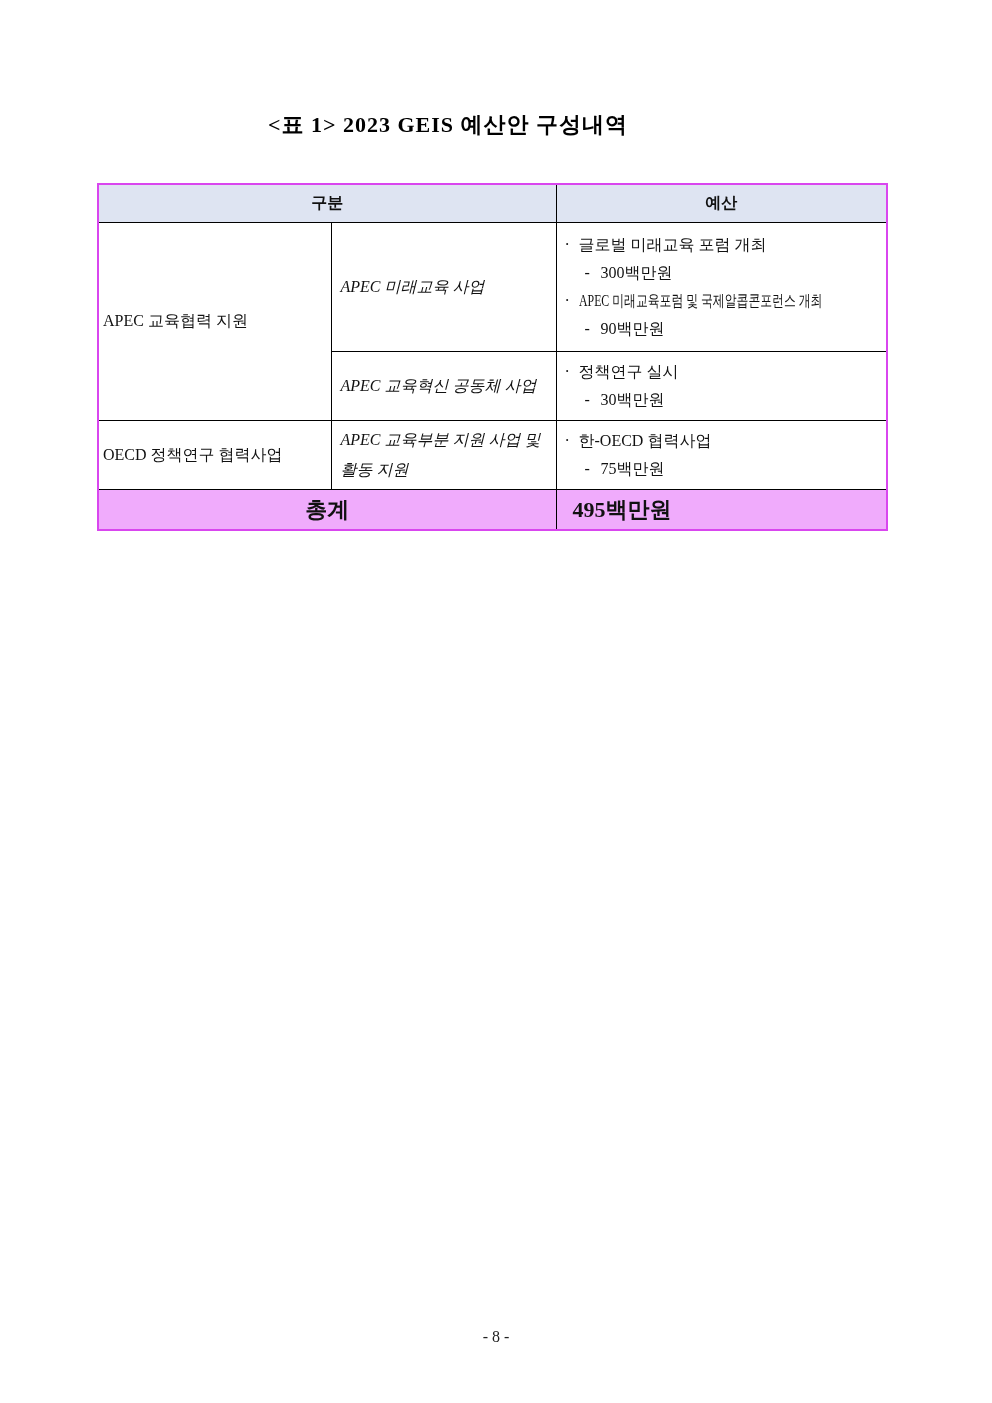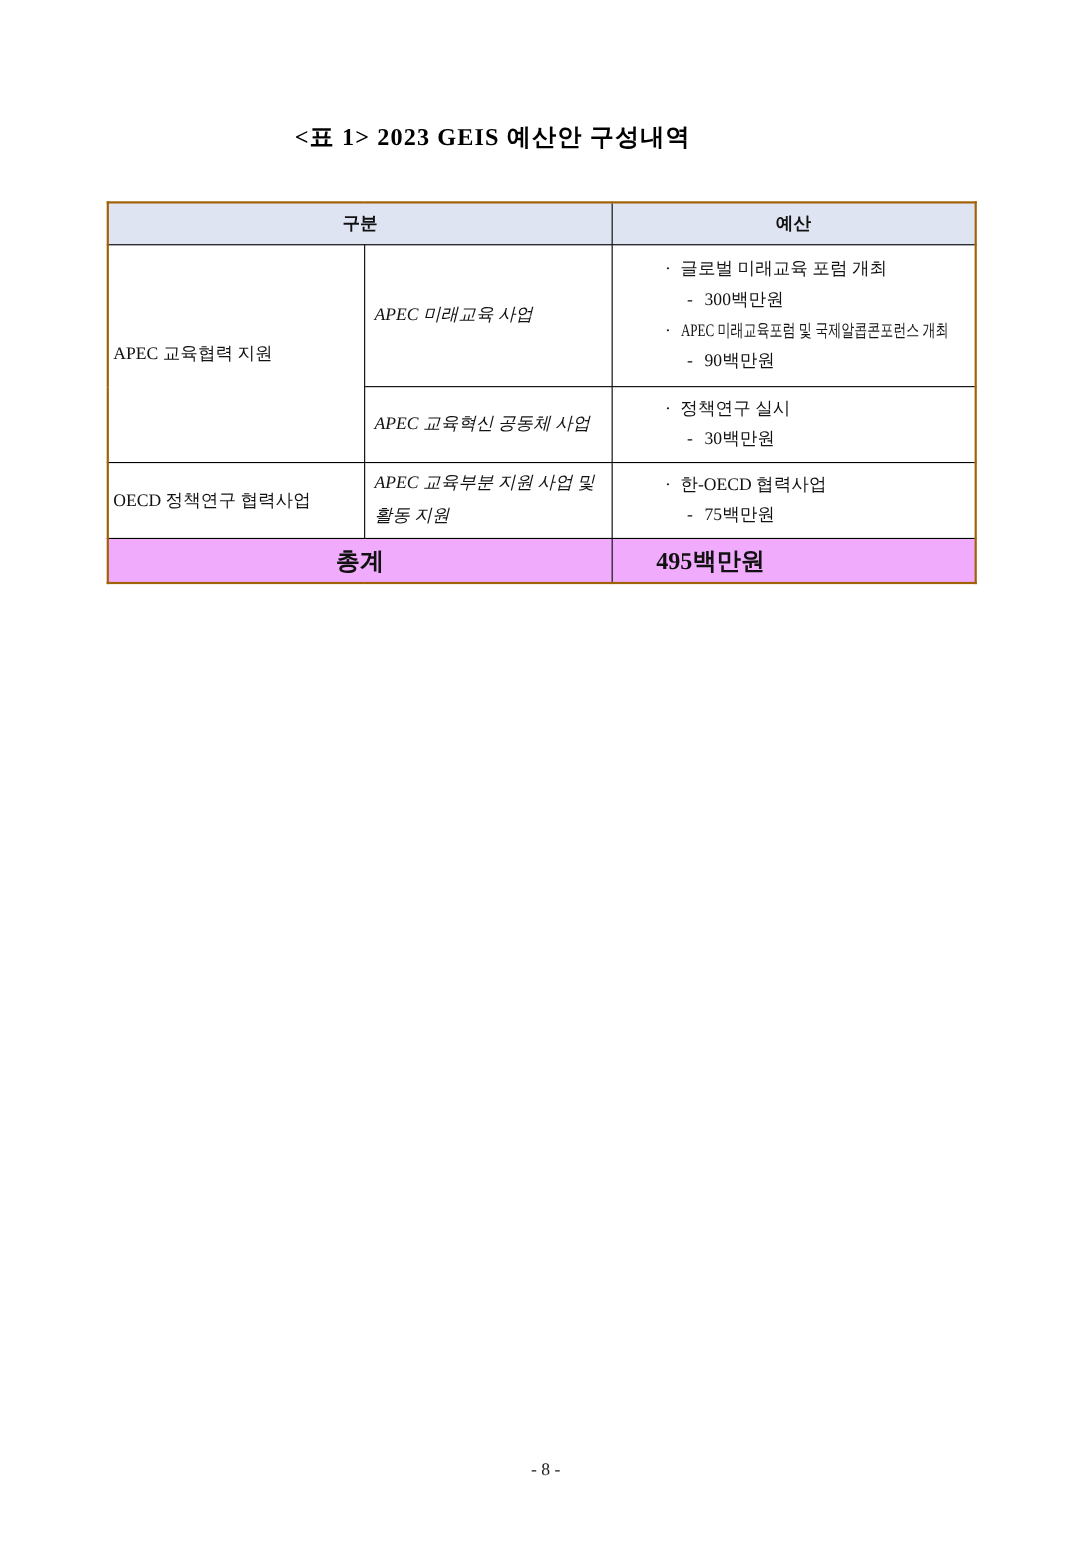--- a/index.html
+++ b/index.html
@@ -27,48 +27,48 @@
     border-collapse: collapse;
     table-layout: fixed;
     font-size: 16px;
   }
   .budget-table td, .budget-table th {
     border: 1px solid #000000;
     vertical-align: middle;
     padding: 2px 4px;
     font-weight: normal;
   }
-  .budget-table { border: 2px solid #a16207; }
+  .budget-table { border: 2px solid #d946ef; }
   .budget-table th.hdr {
     background: #dee4f2;
     font-weight: bold;
     text-align: center;
     height: 33px;
     font-size: 16px;
   }
   td.group-cell { }
   td.program-cell { padding-left: 9px; padding-right: 6px; line-height: 30px; font-style: italic; }
   td.budget-cell { padding: 6px 2px 6px 8px; }
-  .bline { line-height: 28px; white-space: nowrap; margin-left: 40px; }
+  .bline { line-height: 28px; white-space: nowrap; }
   .bline .mk { display: inline-block; min-width: 14px; text-align: left; }
   .bline.sub { padding-left: 20px; }
   .bline.sub .mk { min-width: 10px; margin-right: 6px; }
   .squeeze {
     display: inline-block;
     transform: scaleX(0.74);
     transform-origin: 0 50%;
   }
   tr.total-row td {
     background: #f0abfc;
     font-weight: bold;
     height: 35px;
     font-size: 22px;
   }
   tr.total-row td.total-label { text-align: center; }
-  tr.total-row td.total-value { padding-left: 40px; margin-left: 32px; }
+  tr.total-row td.total-value { padding-left: 16px; margin-left: 32px; }
   .page-number {
     position: absolute;
     left: 0; top: 1328px;
     width: 992px;
     text-align: center;
     font-size: 16px;
     color: #222222;
   }
 </style>
 </head>

